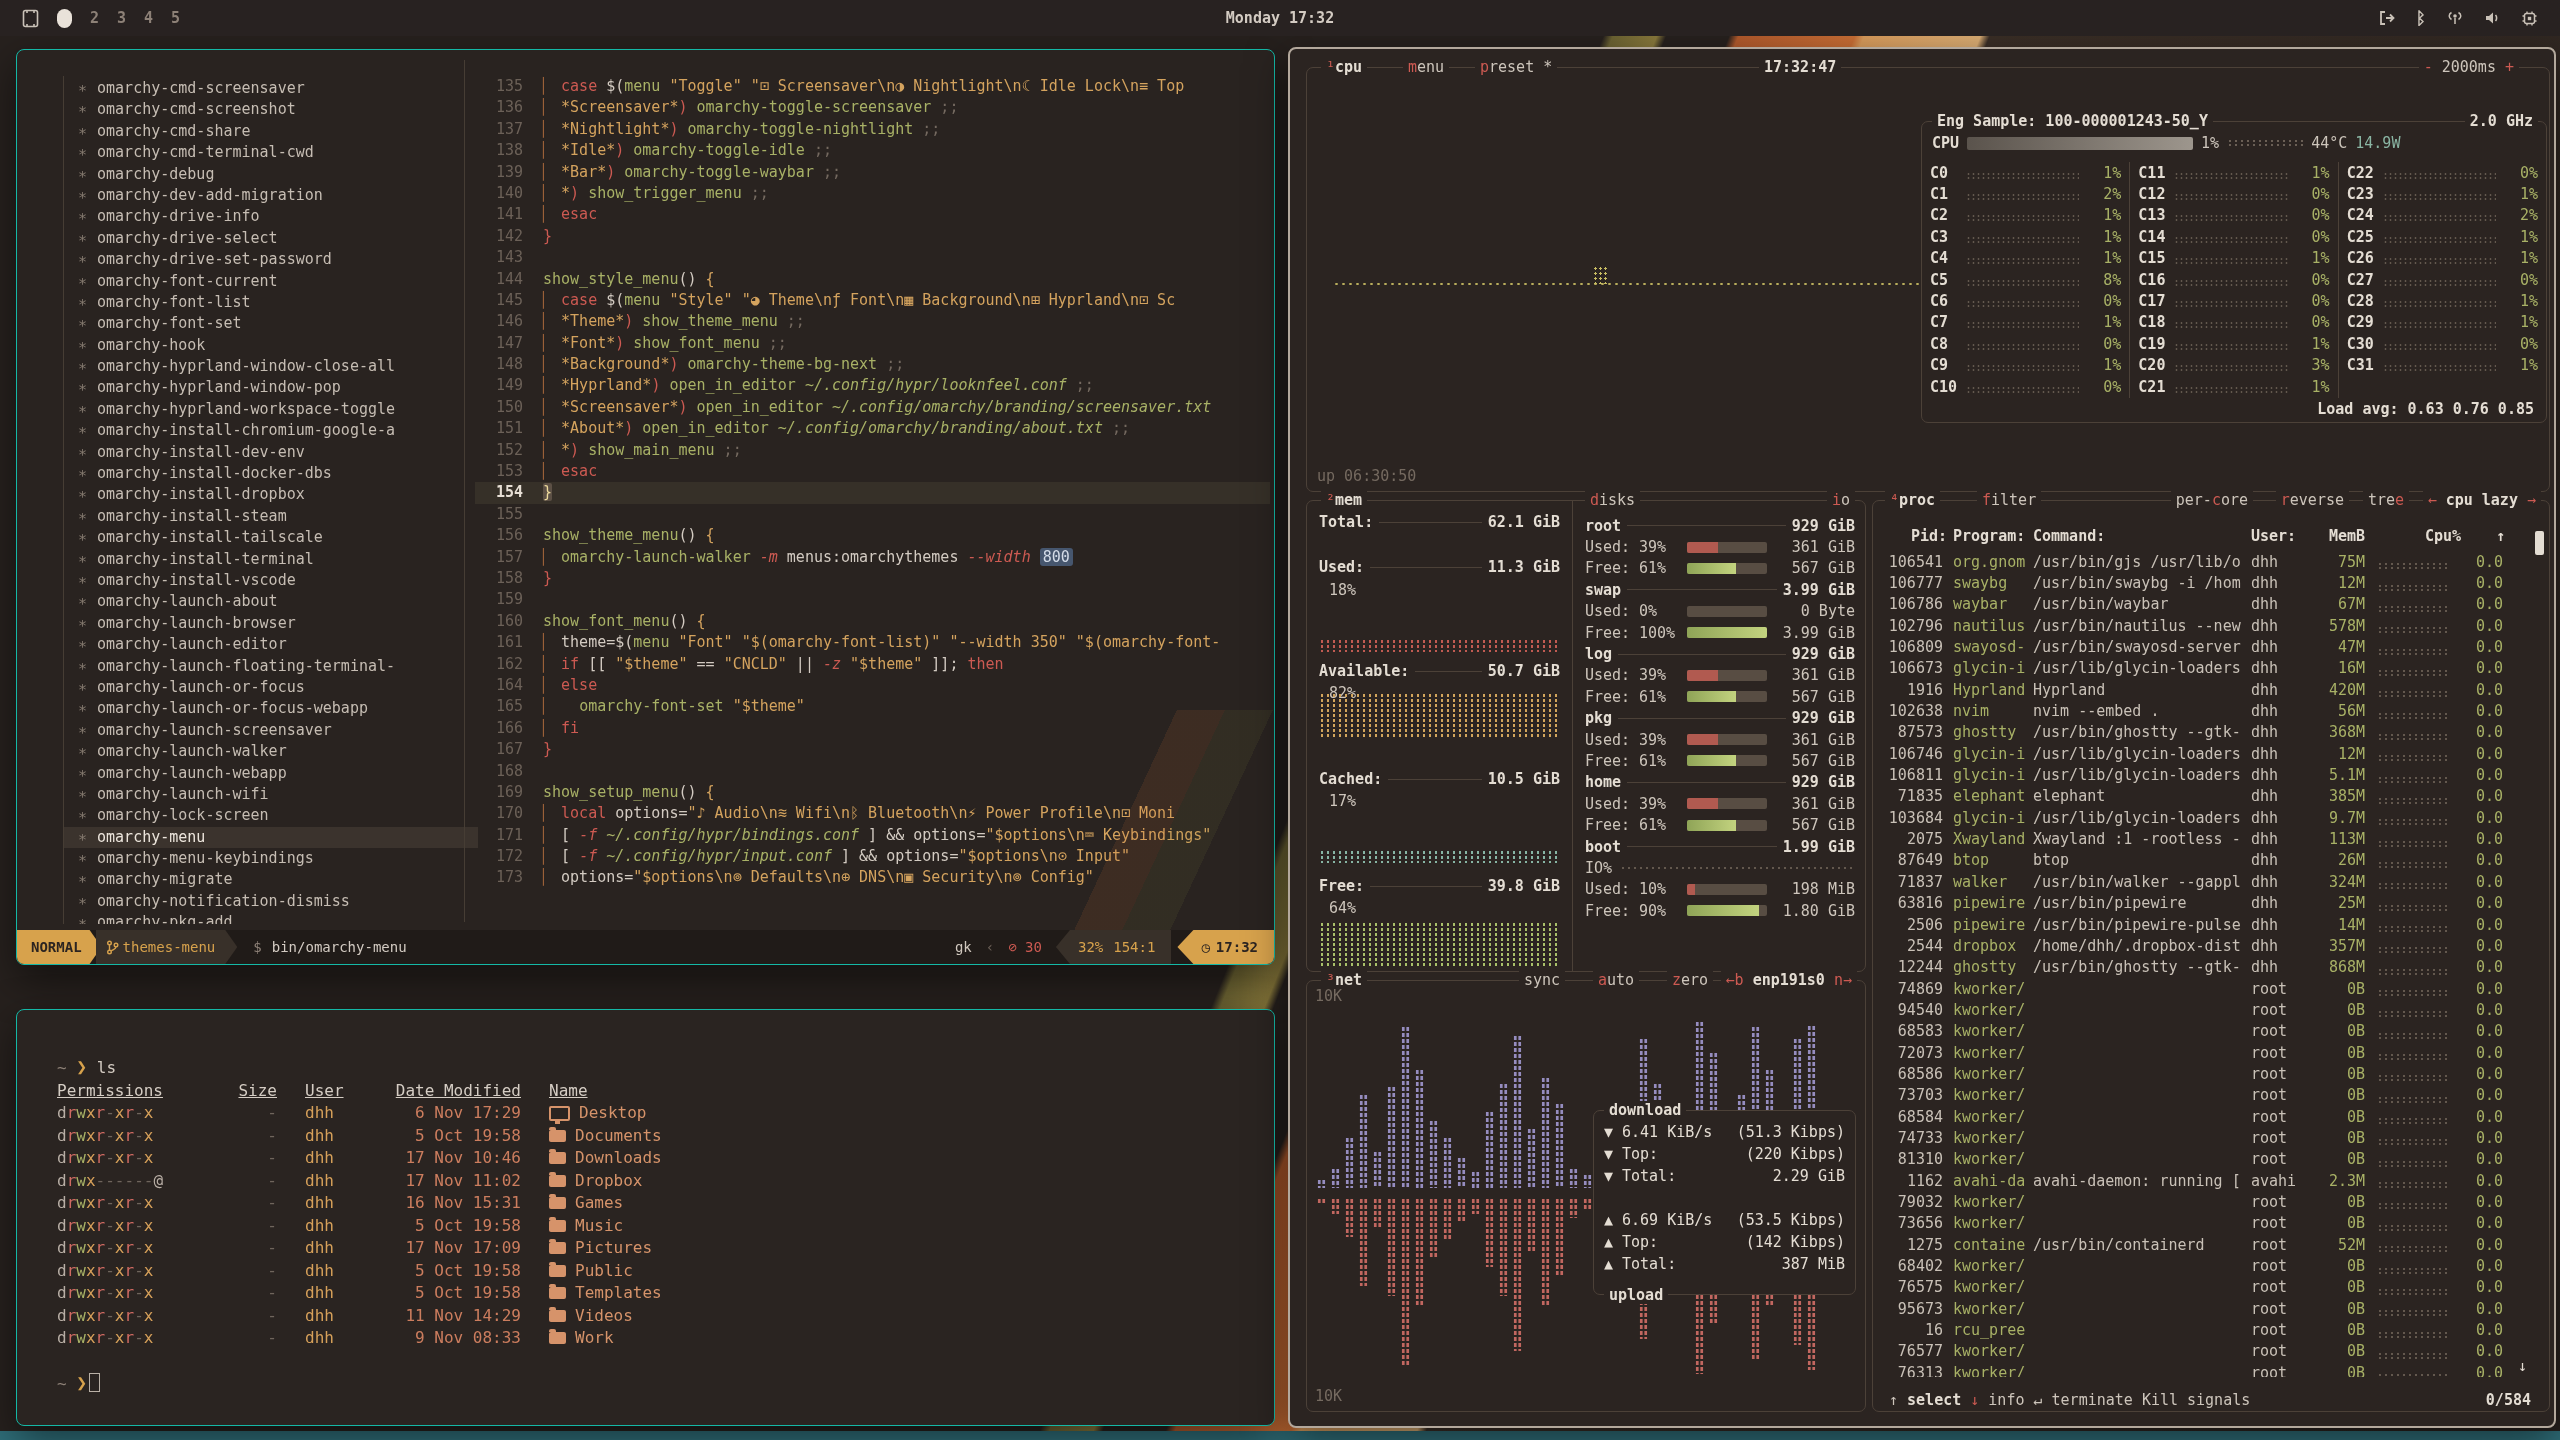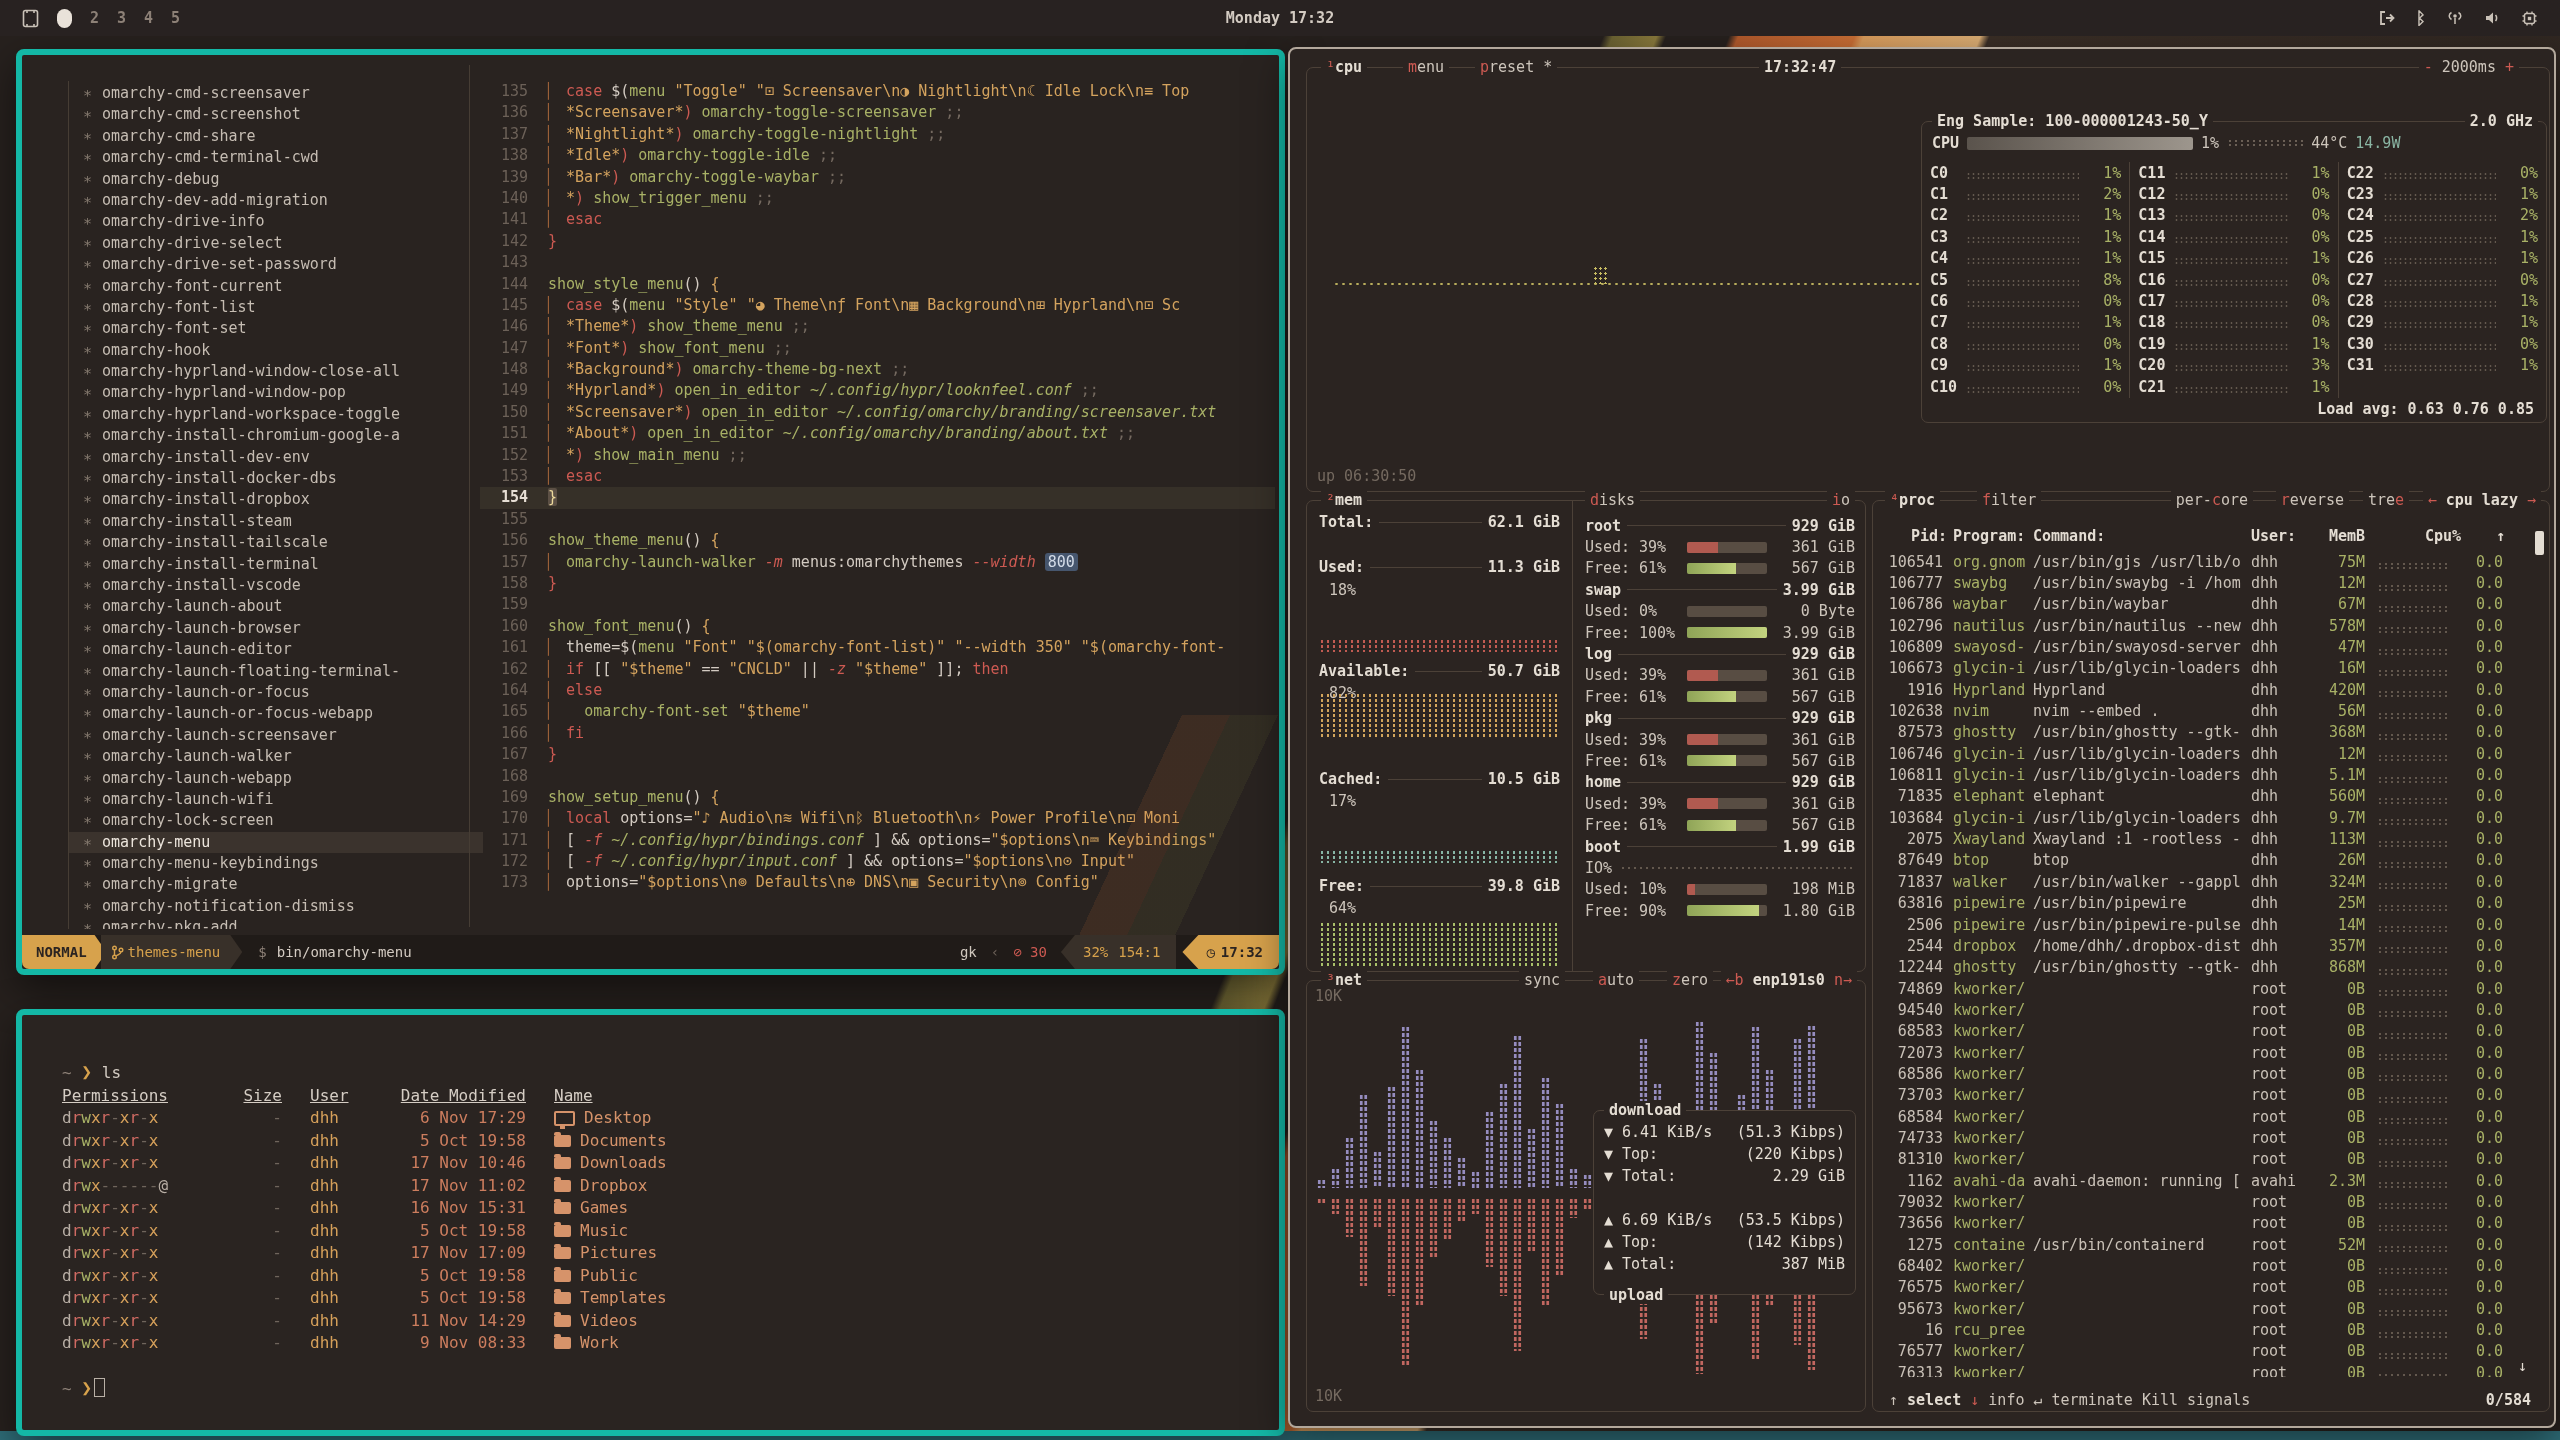--- a/index.html
+++ b/index.html
@@ -12,21 +12,21 @@
   .topbar{position:absolute;left:0;top:0;right:0;height:36px;background:#282221;display:flex;align-items:center;padding:0 22px;color:#c9c1b7;font-size:15px;z-index:50}
   .tb-left{display:flex;align-items:center;gap:18px}
   .ws-pill{width:15px;height:19px;border-radius:8px;background:#e9e2d9;display:inline-block}
   .ws-num{color:#8d8177;font-weight:bold}
   .tb-clock{position:absolute;left:50%;transform:translateX(-50%);color:#d3cbc2;font-weight:bold}
   .tb-right{margin-left:auto;display:flex;align-items:center;gap:20px}
   .tb-right svg{display:block}
   .tb-logo svg{display:block}
   .bt-rune{font-family:"DejaVu Sans",sans-serif;font-size:17px;color:#c9c1b7;font-weight:bold}
   
-  .win{position:absolute;background:#292320;border:6px solid #14b8a6;border-radius:8px;box-shadow:0 14px 40px rgba(0,0,0,.5)}
+  .win{position:absolute;background:#292320;border:1px solid #14b8a6;border-radius:8px;box-shadow:0 14px 40px rgba(0,0,0,.5)}
   .nvim{left:16px;top:49px;width:1257px;height:914px}
   .term{left:16px;top:1009px;width:1257px;height:415px;background:#2a2421}
   .btopw{left:1288px;top:47px;width:1264px;height:1377px;border:2px solid #b3a89c;background:#2b2421}
   
   .tree{position:absolute;left:46px;top:26px;bottom:40px;width:400px;border-left:1px solid #463d34;padding:2px 0 0 14px;font-size:15px;line-height:21.4px;color:#c6bdb3;overflow:hidden}
   .fitem{white-space:nowrap;height:21.4px}
   .fitem .star{color:#857a6f;margin-right:10px}
   .fitem.sel{background:#3b332d;color:#ece5dc;margin-left:-14px;padding-left:14px}
   .vsep{position:absolute;left:447px;top:10px;bottom:42px;width:1px;background:#463d34}
   .code{position:absolute;left:458px;top:26px;right:4px;bottom:40px;font-size:15px;line-height:21.4px;overflow:hidden}
@@ -931,21 +931,21 @@
           <span class="usr">dhh</span>
           <span class="mem">5.1M</span>
           <span class="pdots"></span>
           <span class="cpu">0.0</span>
         </div>
         <div class="prow">
           <span class="pid">71835</span>
           <span class="prg">elephant</span>
           <span class="cmd">elephant</span>
           <span class="usr">dhh</span>
-          <span class="mem">560M</span>
+          <span class="mem">385M</span>
           <span class="pdots"></span>
           <span class="cpu">0.0</span>
         </div>
         <div class="prow">
           <span class="pid">103684</span>
           <span class="prg">glycin-i</span>
           <span class="cmd">/usr/lib/glycin-loaders</span>
           <span class="usr">dhh</span>
           <span class="mem">9.7M</span>
           <span class="pdots"></span>

